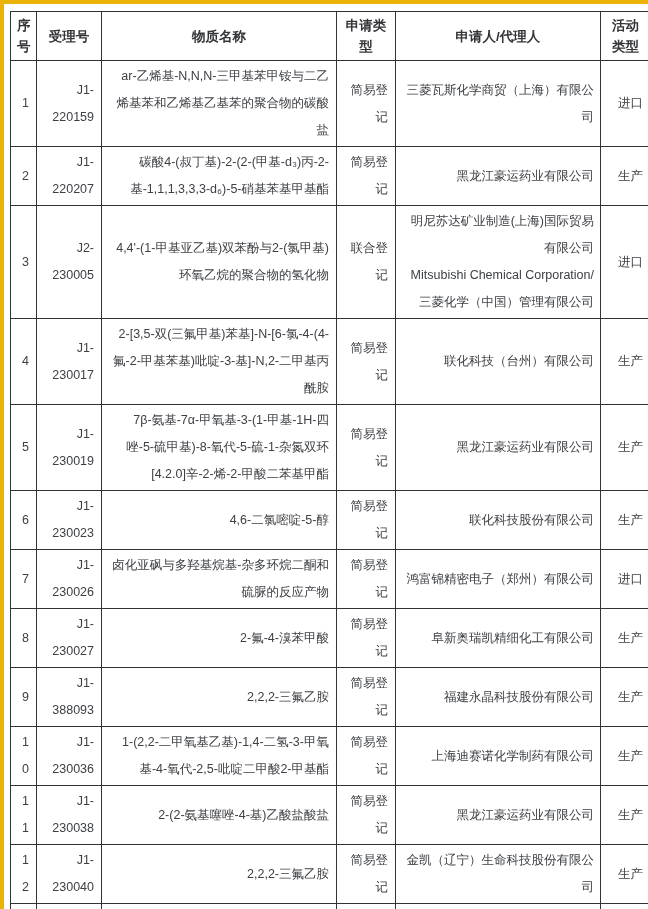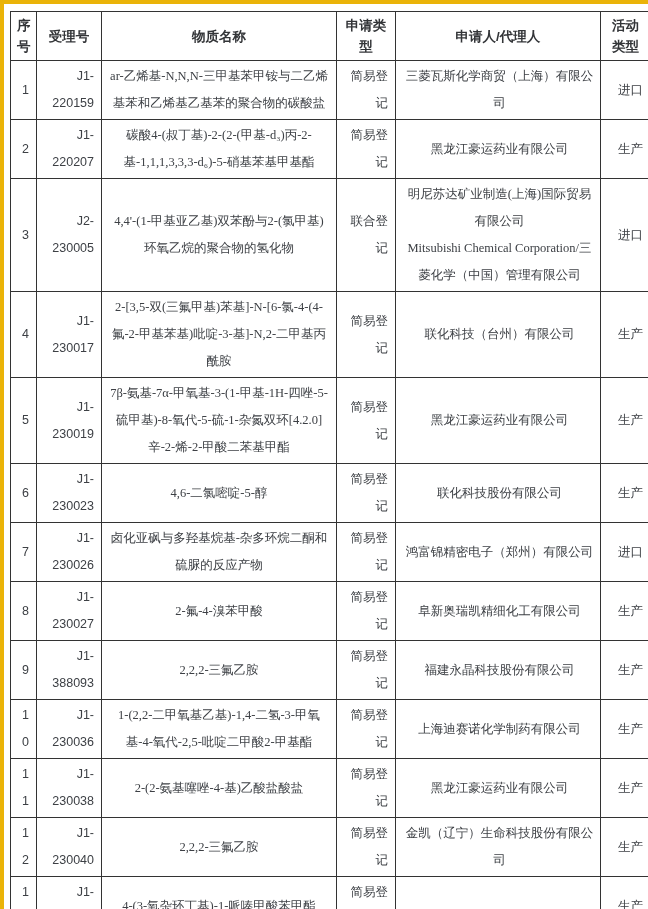--- a/index.html
+++ b/index.html
@@ -38,21 +38,21 @@
     vertical-align: middle;
   }
   .reg-table td {
     font-size: 12.5px;
     color: #3d4045;
     line-height: 27px;
     padding: 2px 7px;
     vertical-align: middle;
   }
   td.cell-center { text-align: right; }
-  td.cell-left   { text-align: center; font-family: Liberation Serif, serif; }
+  td.cell-left   { text-align: right; }
   td.cell-applicant { padding-left: 9px; padding-right: 6px; }
   .applicant-line { display: block; }
 </style>
 </head>
 <body>
 
 <div class="page">
   <table class="reg-table">
     <colgroup>
       <col style="width:26px">

